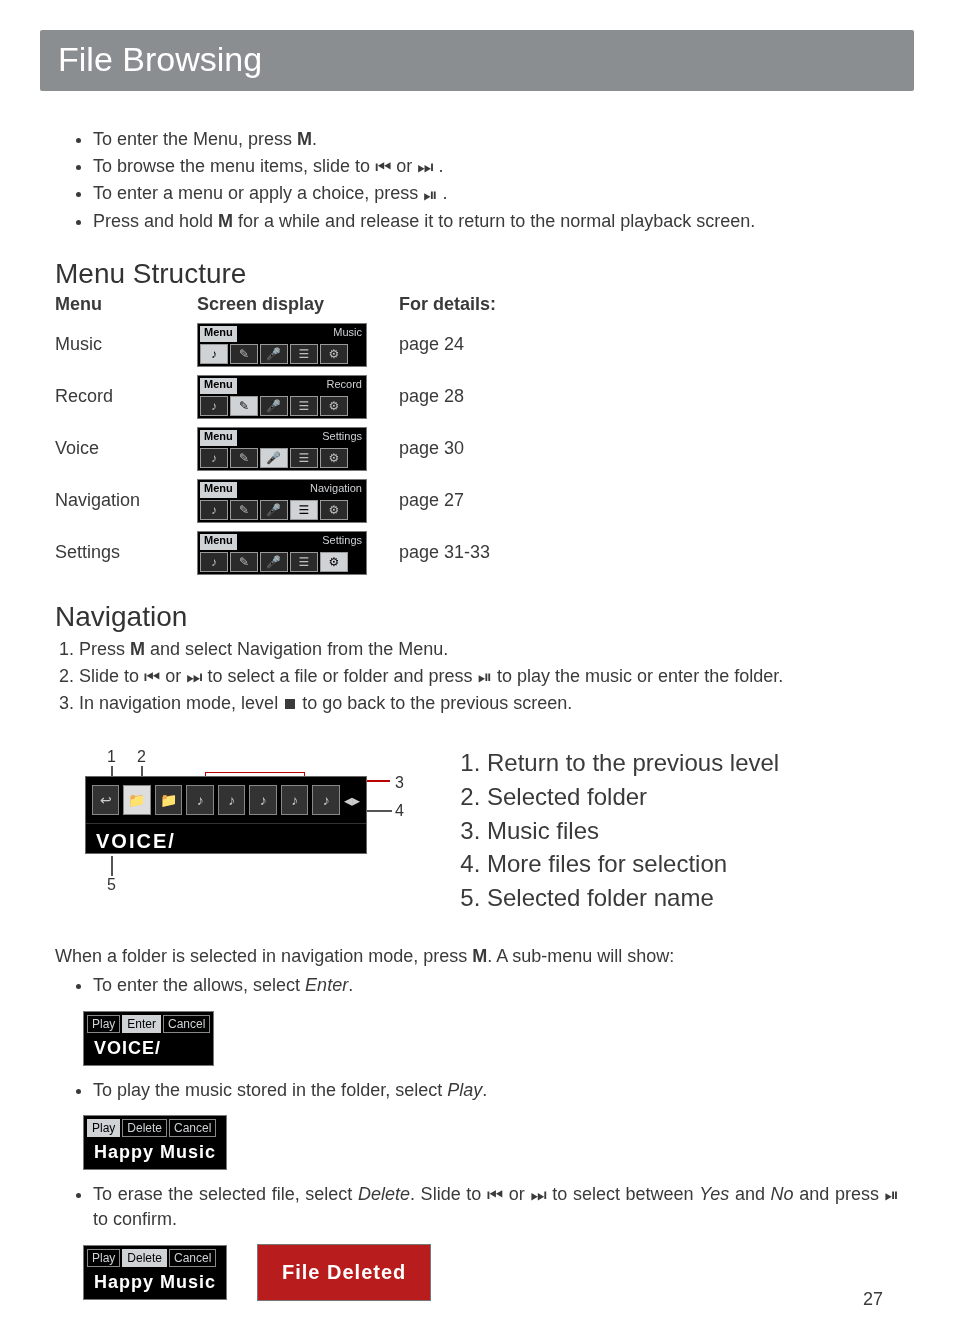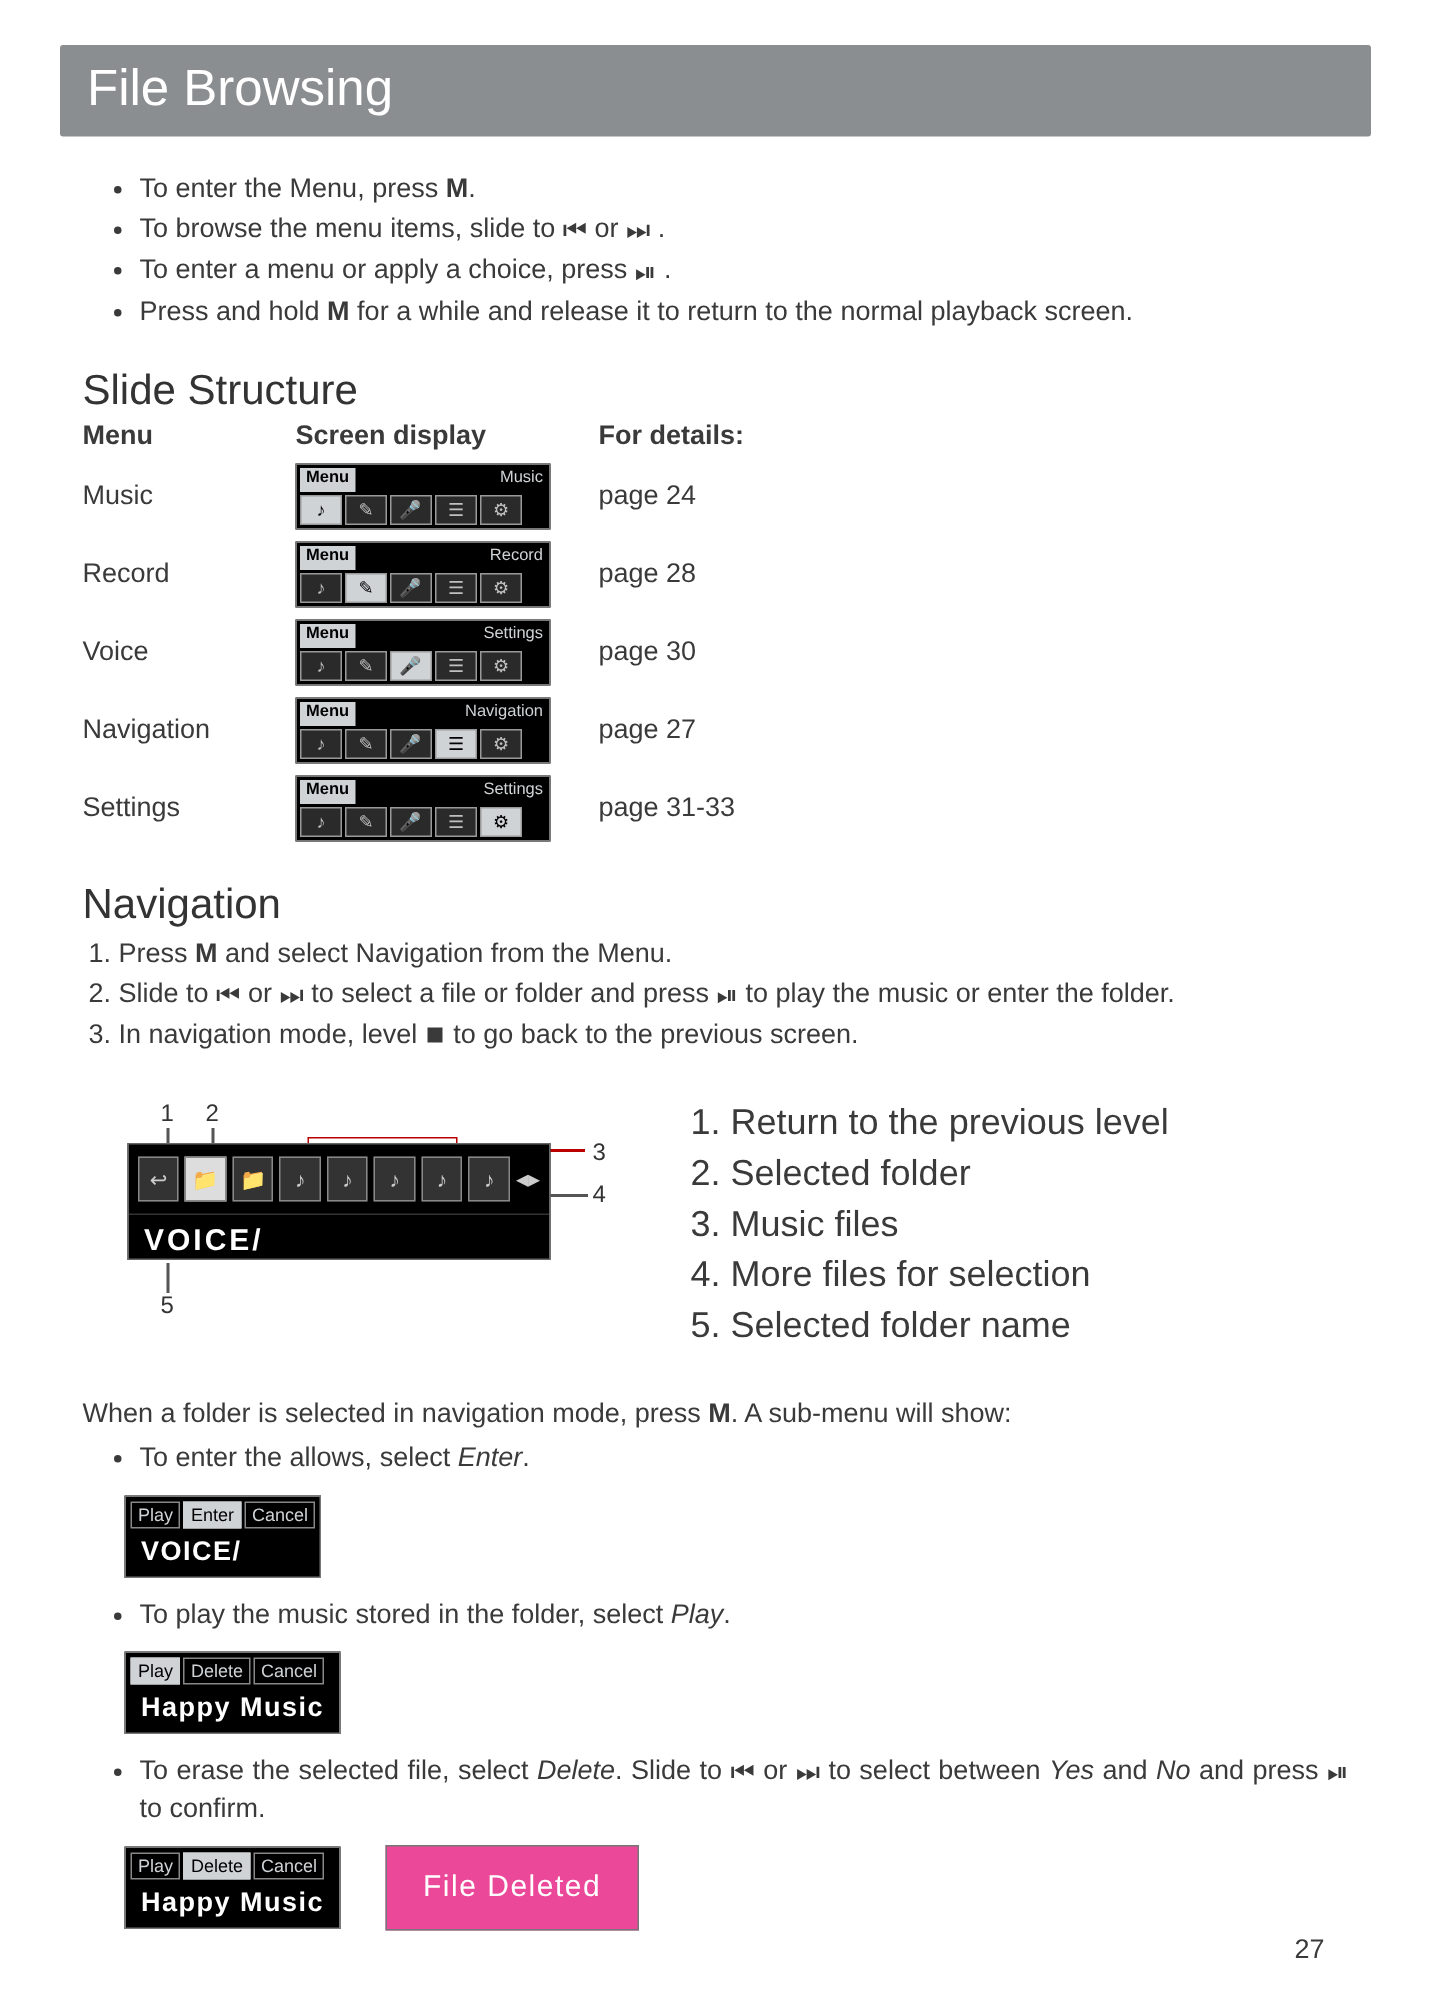--- a/index.html
+++ b/index.html
@@ -16,21 +16,21 @@
     width: 954px;
     min-height: 1340px;
     position: relative;
   }
   .header-bar {
     background: #8b8e91;
     color: #fff;
     font-size: 34px;
     font-weight: 400;
     padding: 10px 18px 12px 18px;
-    margin: 0 -15px 22px -15px;
+    margin: 0 -15px 36px -15px;
     border-radius: 2px;
   }
   ul.bullets {
     margin: 0 0 24px 0;
     padding-left: 38px;
   }
   ul.bullets li {
     font-size: 18px;
     line-height: 1.4;
     margin: 2px 0;
@@ -209,23 +209,23 @@
   }
   .sub-lcd-row2 {
     color:#fff;
     font-weight:700;
     font-size:18px;
     letter-spacing:1px;
     padding:2px 10px 6px 10px;
     font-family: "Arial Black", Arial, sans-serif;
   }
   .file-deleted {
-    background:#ec4899;
+    background:#b91c1c;
     color:#fff;
-    font-weight:400;
+    font-weight:700;
     font-size:20px;
     padding:16px 24px;
     border:1px solid #777;
     display:inline-block;
     vertical-align: top;
     margin: 6px 0 6px 30px;
     font-family: "Arial Black", Arial, sans-serif;
     letter-spacing:1px;
   }
   .inline-row { display:flex; align-items:center; }
@@ -268,21 +268,21 @@
       <span>To browse the menu items, slide to </span><span class="glyph">⏮</span><span> or </span><span class="glyph">⏭</span><span> .</span>
     </li>
     <li>
       <span>To enter a menu or apply a choice, press </span><span class="glyph">⏯</span><span> .</span>
     </li>
     <li>
       <span>Press and hold </span><span class="bold">M</span><span> for a while and release it to return to the normal playback screen.</span>
     </li>
   </ul>
 
-  <h2 class="sub">Slide Structure</h2>
+  <h2 class="sub">Menu Structure</h2>
 
   <div class="table3">
     <div class="th">Menu</div>
     <div class="th">Screen display</div>
     <div class="th">For details:</div>
 
     <div class="td">Music</div>
     <div class="td">
       <div class="lcd">
         <div class="lcd-top">

